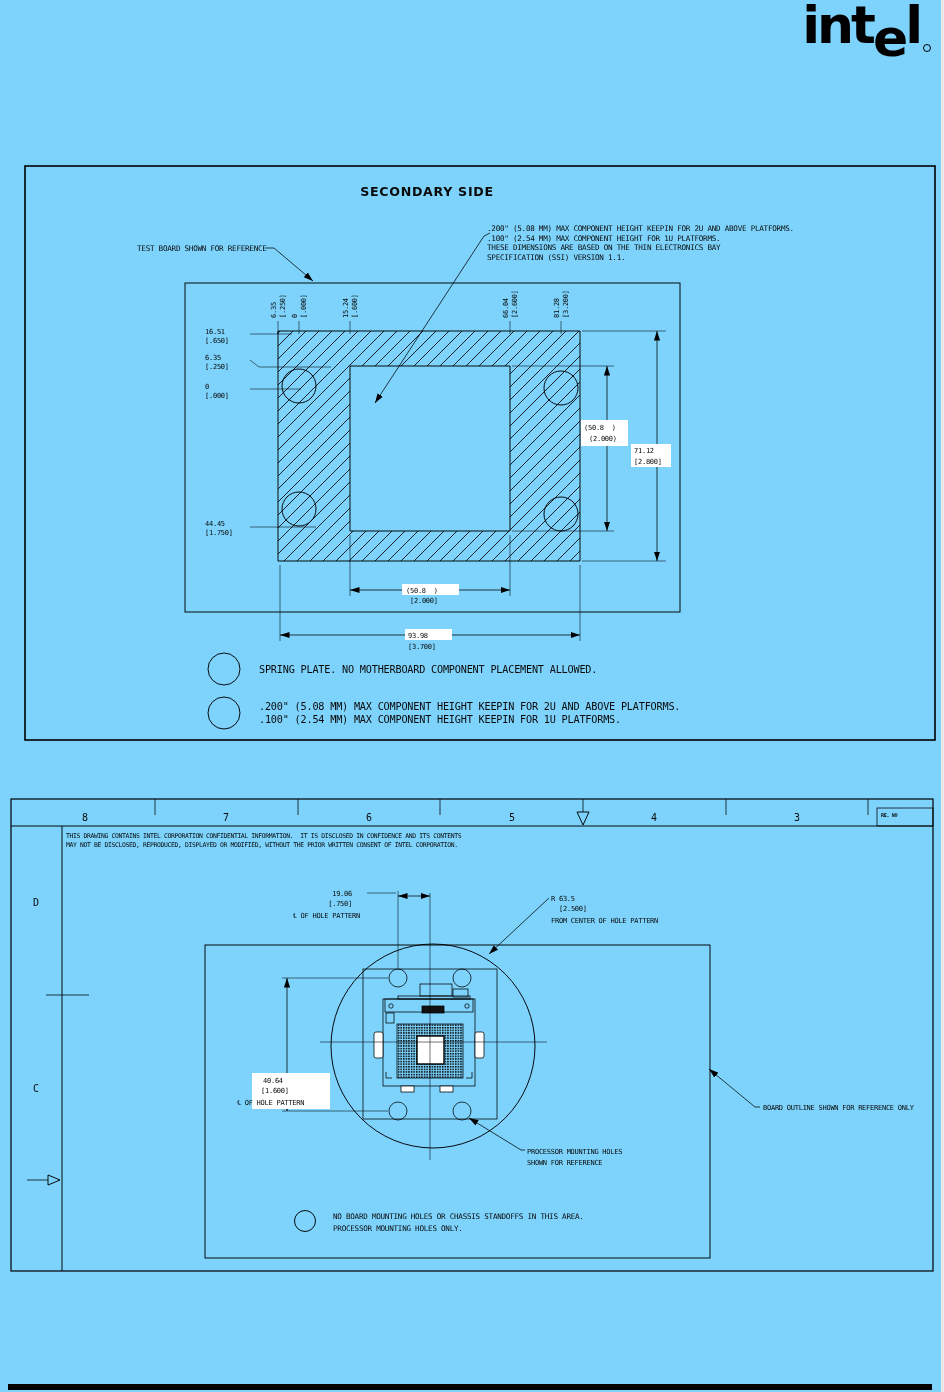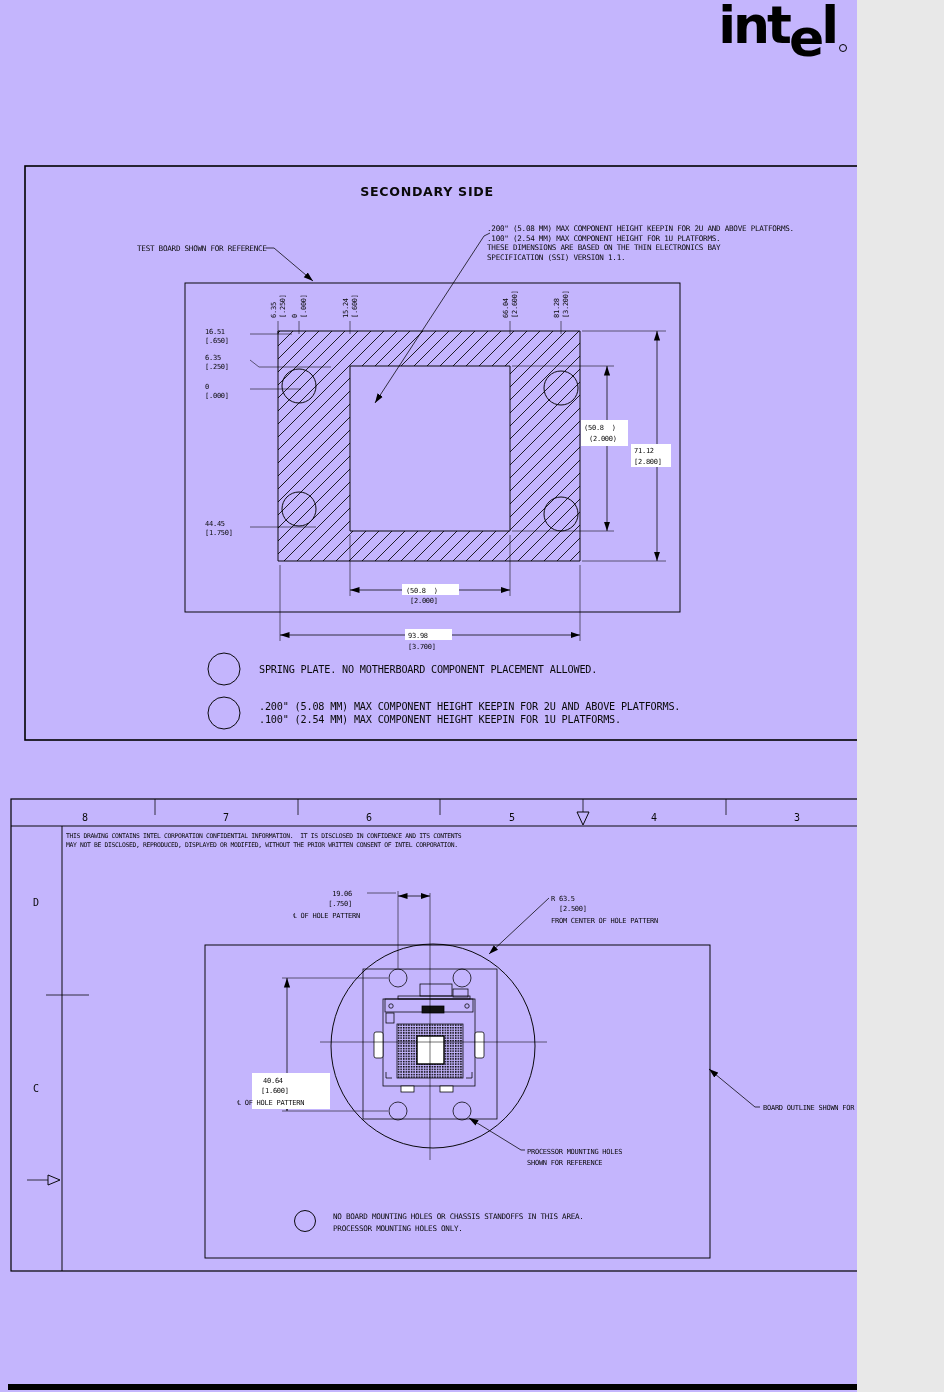--- a/index.html
+++ b/index.html
@@ -1,16 +1,16 @@
 <!DOCTYPE html>
 <html><head>
 <meta charset="utf-8">
 <style>
   html,body{margin:0;padding:0;background:#e8e8e8;}
-  .sheet{position:relative;width:857px;height:1392px;background:#c4b5fd;overflow:hidden;
+  .sheet{position:relative;width:941px;height:1392px;background:#7dd3fc;overflow:hidden;
          font-family:"DejaVu Sans Mono", monospace;}
   svg{position:absolute;left:0;top:0;}
   
   .s{stroke:#000;fill:none}
   .w05{stroke-width:.55}
   .w07{stroke-width:.75}
   .w09{stroke-width:.95}
   .w12{stroke-width:1.2}
   .w16{stroke-width:1.6}
   

